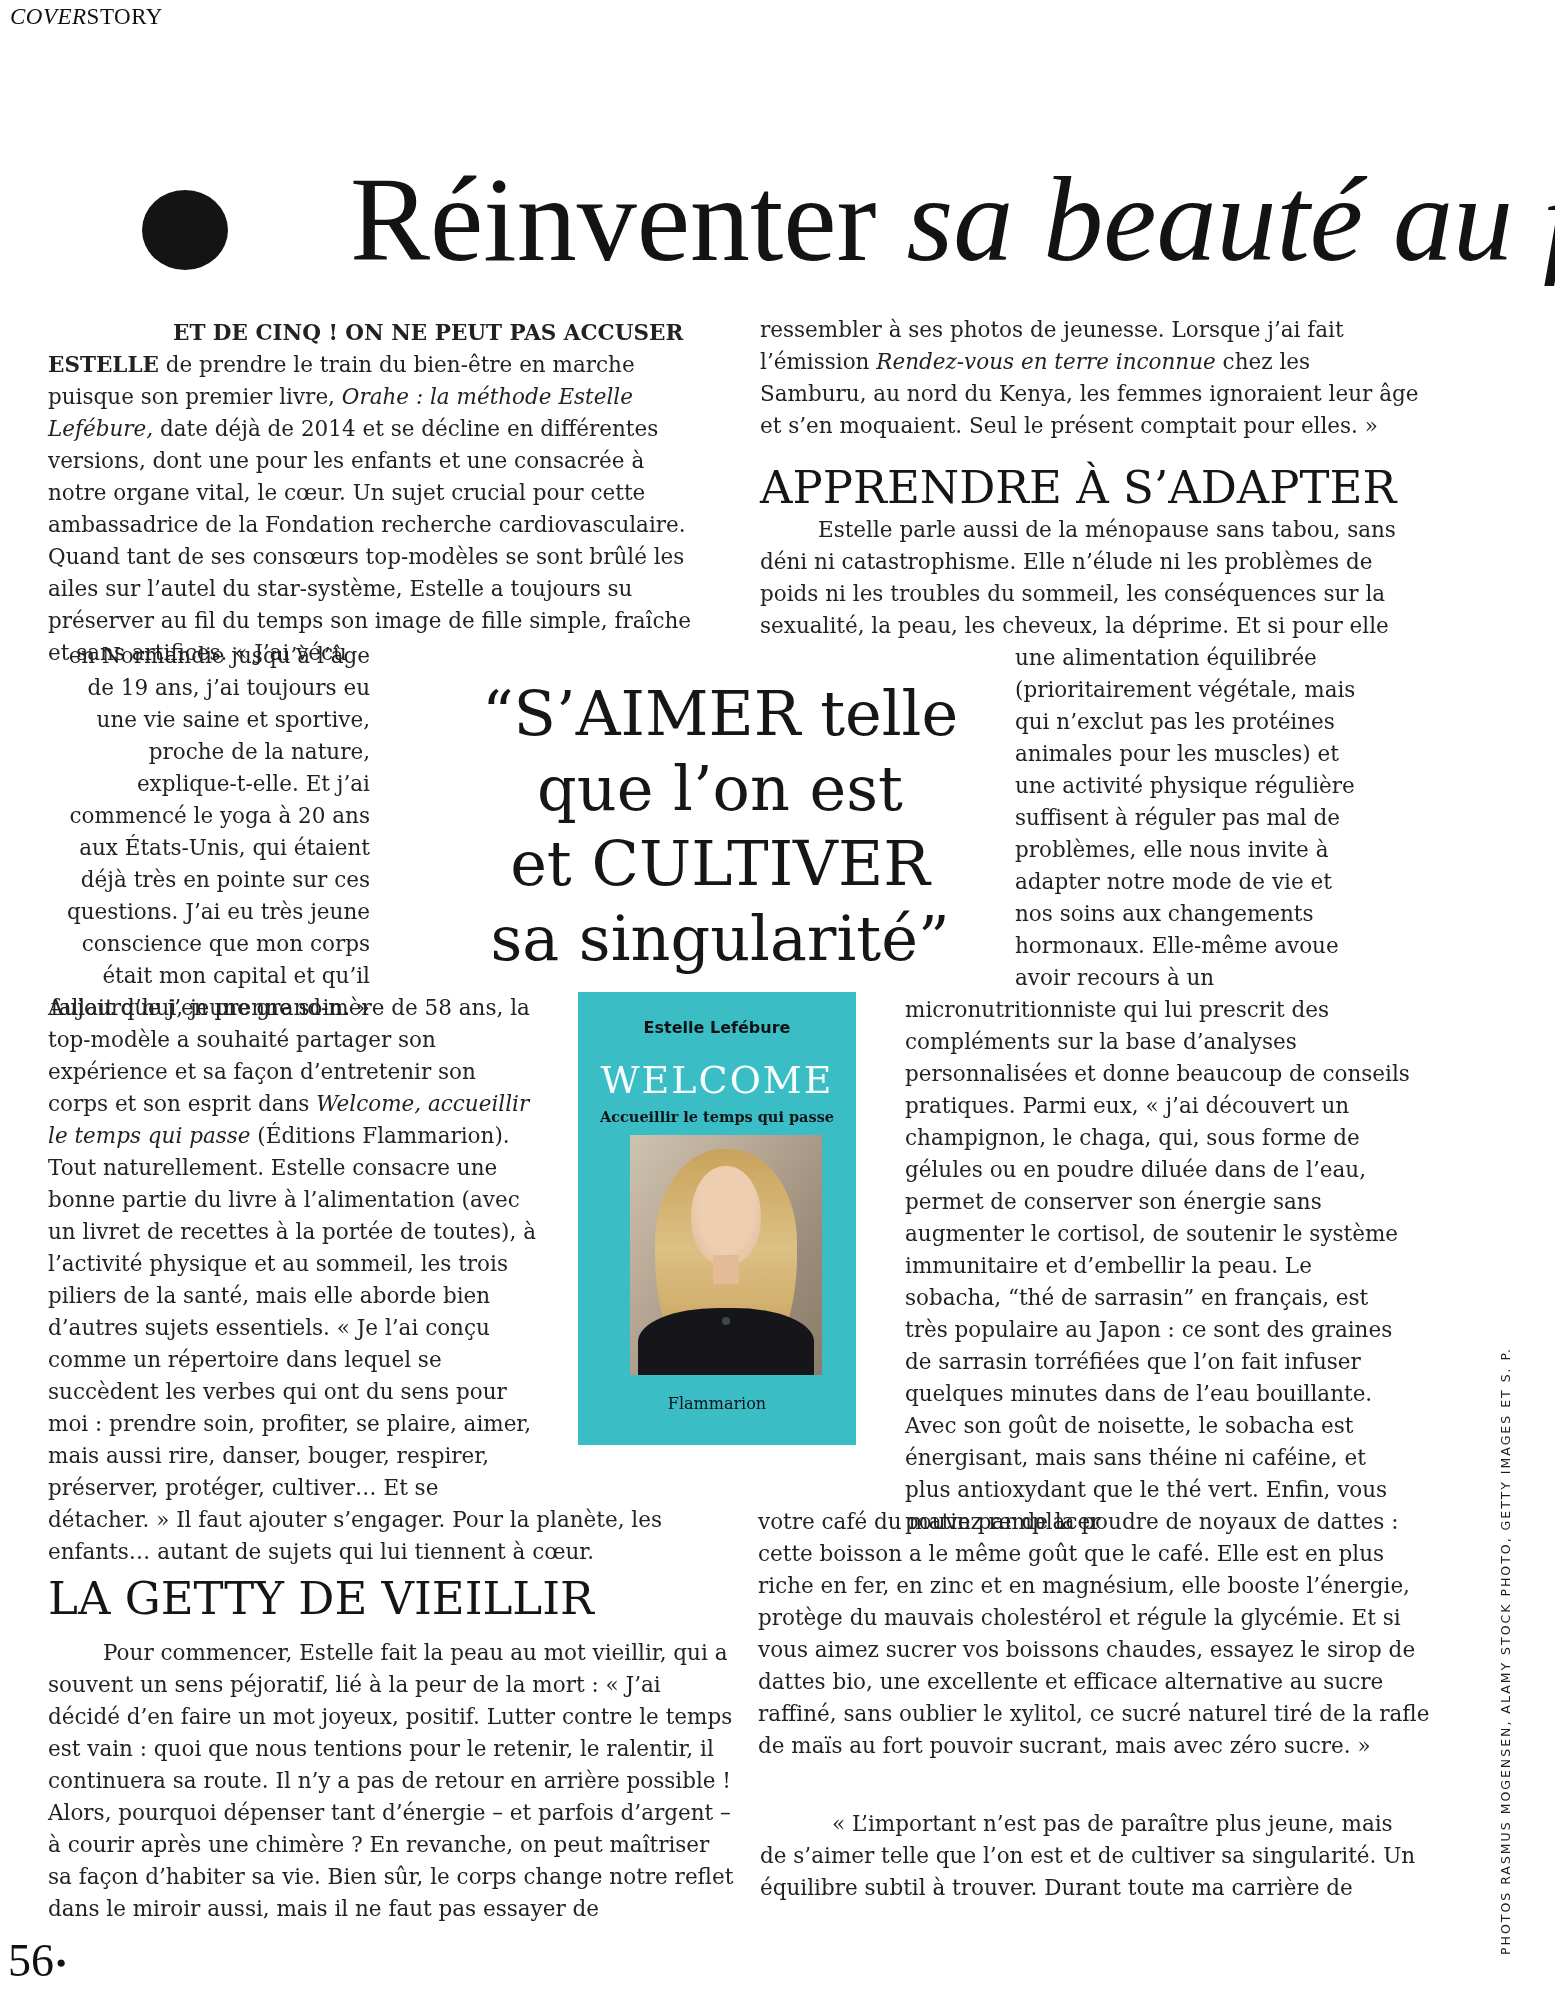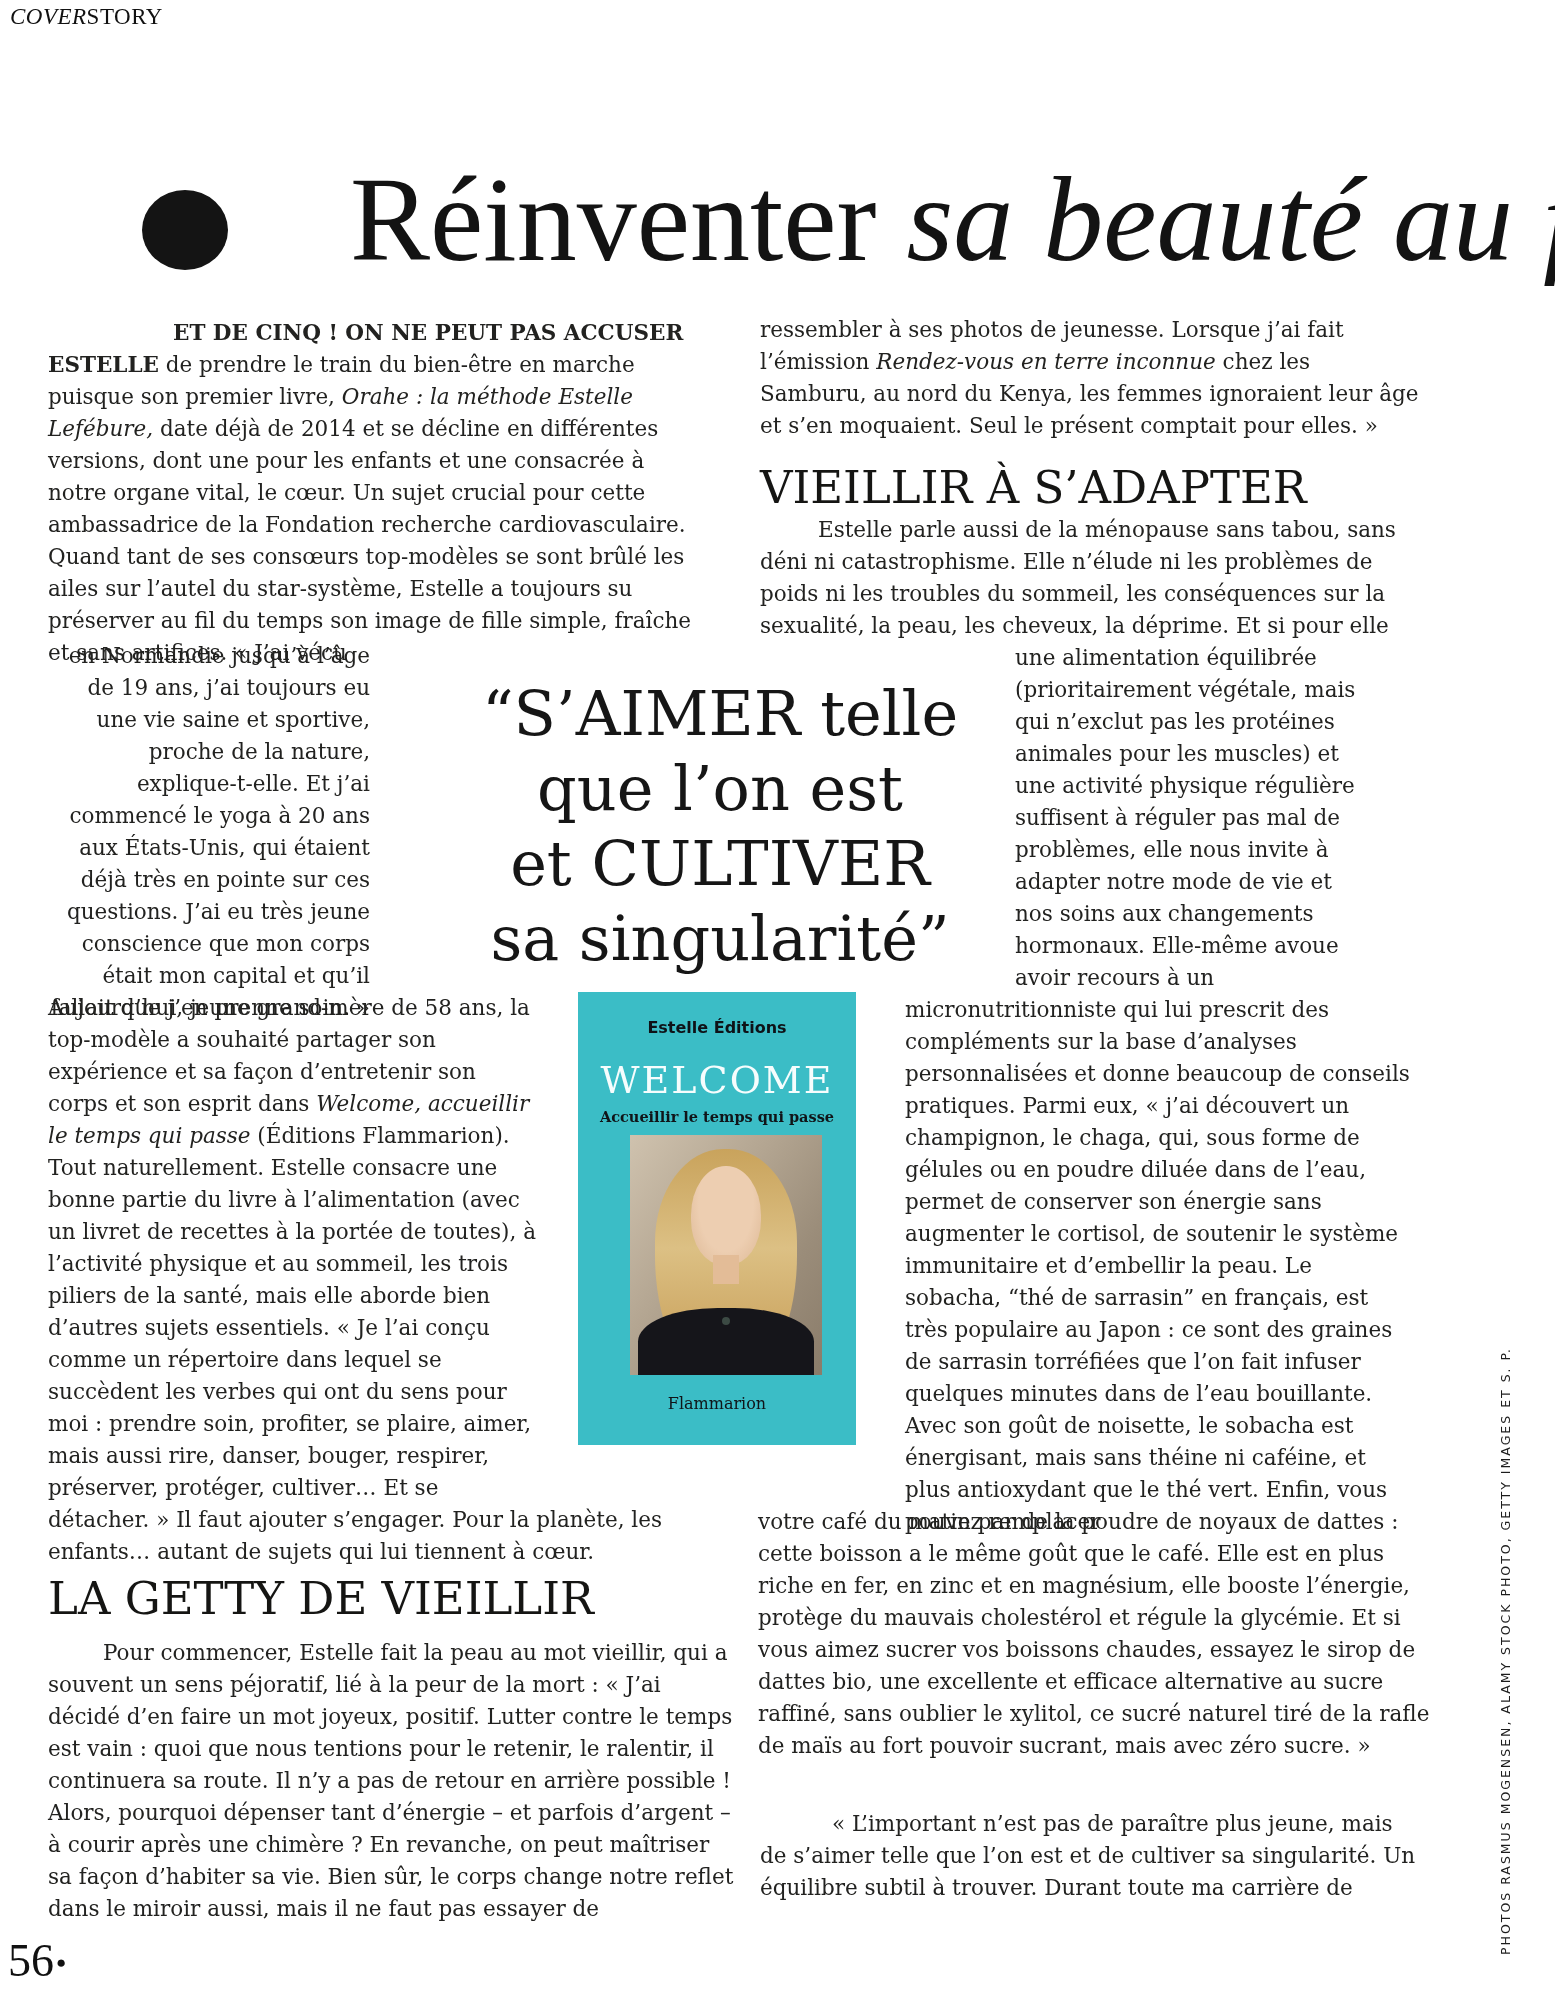--- a/index.html
+++ b/index.html
@@ -80,21 +80,21 @@
   <div class="h" style="left:48px;top:1574px;">LA GETTY DE VIEILLIR</div>
 
   <div class="bt" style="left:48px;top:1637px;width:690px;text-indent:55px;">
     <span>Pour commencer, Estelle fait la peau au mot vieillir, qui a souvent un sens péjoratif, lié à la peur de la mort : « J’ai décidé d’en faire un mot joyeux, positif. Lutter contre le temps est vain : quoi que nous tentions pour le retenir, le ralentir, il continuera sa route. Il n’y a pas de retour en arrière possible ! Alors, pourquoi dépenser tant d’énergie – et parfois d’argent – à courir après une chimère ? En revanche, on peut maîtriser sa façon d’habiter sa vie. Bien sûr, le corps change notre reflet dans le miroir aussi, mais il ne faut pas essayer de</span>
   </div>
 
   <div class="bt" style="left:760px;top:314px;width:660px;">
     <span>ressembler à ses photos de jeunesse. Lorsque j’ai fait l’émission </span><span class="i">Rendez-vous en terre inconnue</span><span> chez les Samburu, au nord du Kenya, les femmes ignoraient leur âge et s’en moquaient. Seul le présent comptait pour elles. »</span>
   </div>
 
-  <div class="h" style="left:760px;top:463px;">VIEILLIR À S’ADAPTER</div>
+  <div class="h" style="left:760px;top:463px;">APPRENDRE À S’ADAPTER</div>
 
   <div class="bt" style="left:760px;top:514px;width:660px;text-indent:58px;">
     <span>Estelle parle aussi de la ménopause sans tabou, sans déni ni catastrophisme. Elle n’élude ni les problèmes de poids ni les troubles du sommeil, les conséquences sur la sexualité, la peau, les cheveux, la déprime. Et si pour elle</span>
   </div>
 
   <div class="bt" style="left:1015px;top:642px;width:345px;">
     <span>une alimentation équilibrée (prioritairement végétale, mais qui n’exclut pas les protéines animales pour les muscles) et une activité physique régulière suffisent à réguler pas mal de problèmes, elle nous invite à adapter notre mode de vie et nos soins aux changements hormonaux. Elle-même avoue avoir recours à un</span>
   </div>
 
   <div class="bt" style="left:905px;top:994px;width:505px;">
@@ -111,21 +111,21 @@
   </div>
 
   <div class="pullquote">
     <div>“S’AIMER telle</div>
     <div><span>que </span><span class="i">l’on est</span></div>
     <div>et CULTIVER</div>
     <div>sa singularité”</div>
   </div>
 
   <div class="book">
-    <div class="author">Estelle Éditions</div>
+    <div class="author">Estelle Lefébure</div>
     <div class="title">WELCOME</div>
     <div class="subtitle">Accueillir le temps qui passe</div>
     <div class="photo">
       <div class="hair"></div>
       <div class="face"></div>
       <div class="neck"></div>
       <div class="torso"></div>
       <div class="pendant"></div>
     </div>
     <div class="publisher">Flammarion</div>

